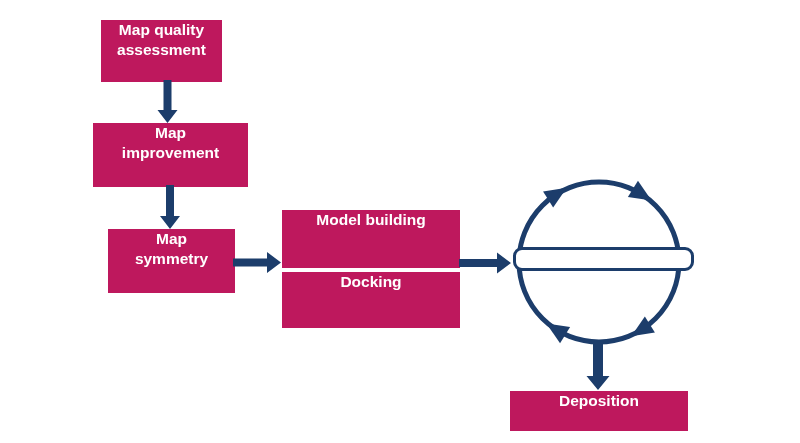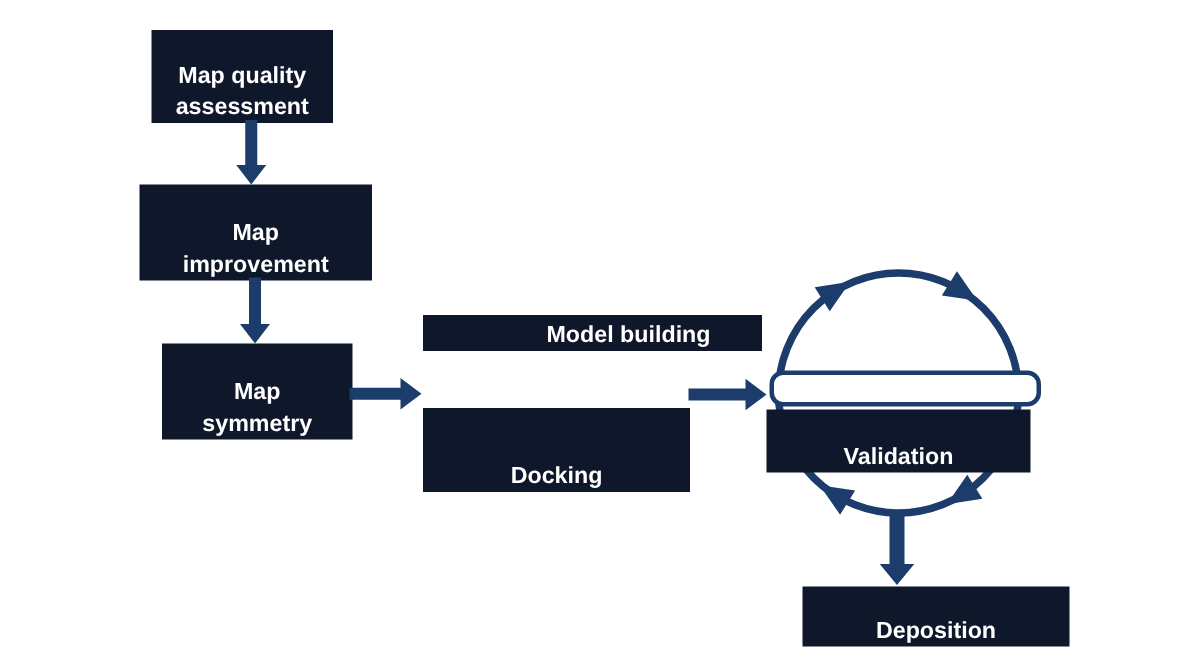--- a/index.html
+++ b/index.html
@@ -14,43 +14,43 @@
     width: 800px; height: 443px;
     background: #ffffff;
   }
   .layer {
     position: absolute; left: 0; top: 0;
     width: 800px; height: 443px;
     pointer-events: none;
   }
   .node {
     position: absolute;
-    background: #0f172a;
+    background: #be185d;
     display: flex;
-    align-items: flex-end;
+    align-items: flex-start;
     justify-content: center;
     z-index: 2;
   }
   .node .label {
     color: #ffffff;
     font-weight: bold;
     font-size: 15.5px;
     line-height: 1.32;
     text-align: center;
     white-space: pre-line;
   }
   
   .n-map-quality     { left: 101px; top:  20px; width: 121px; height: 62px; }
   .n-map-improvement { left:  93px; top: 123px; width: 155px; height: 64px; }
   .n-map-symmetry    { left: 108px; top: 229px; width: 127px; height: 64px; }
-  .n-model-building  { left: 282px; top: 210px; width: 178px; height: 24px; padding-left: 48px; }
+  .n-model-building  { left: 282px; top: 210px; width: 178px; height: 58px; }
   .n-docking         { left: 282px; top: 272px; width: 178px; height: 56px; }
   .n-refinement      { left: 511px; top: 210px; width: 176px; height: 42px; }
   .n-validation      { left: 511px; top: 273px; width: 176px; height: 42px; }
-  .n-deposition      { left: 510px; top: 391px; width: 178px; height: 40px; margin-left: 25px; }
+  .n-deposition      { left: 510px; top: 391px; width: 178px; height: 40px; }
 
   .cycle-layer  { z-index: 1; }
   .arrows-layer { z-index: 4; }
 
   .gap-pill {
     position: absolute;
     left: 513px; top: 247px;
     width: 181px; height: 24px;
     box-sizing: border-box;
     background: #ffffff;
@@ -83,23 +83,20 @@
   <div class="node n-map-symmetry">
     <span class="label">Map
 symmetry</span>
   </div>
   <div class="node n-model-building">
     <span class="label">Model building</span>
   </div>
   <div class="node n-docking">
     <span class="label">Docking</span>
   </div>
-  <div class="node n-validation">
-    <span class="label">Validation</span>
-  </div>
   <div class="node n-deposition">
     <span class="label">Deposition</span>
   </div>
 
   <div class="gap-pill"></div>
 
   <svg class="layer arrows-layer" viewBox="0 0 800 443">
     <polygon points="163.5,80 171.5,80 171.5,110 177.5,110 167.5,123 157.5,110 163.5,110" fill="#1c3d6b"></polygon>
     <polygon points="166,185 174,185 174,216 180,216 170,229 160,216 166,216" fill="#1c3d6b"></polygon>
     <polygon points="233,258.5 267,258.5 267,252 281,262.5 267,273 267,266.5 233,266.5" fill="#1c3d6b"></polygon>

